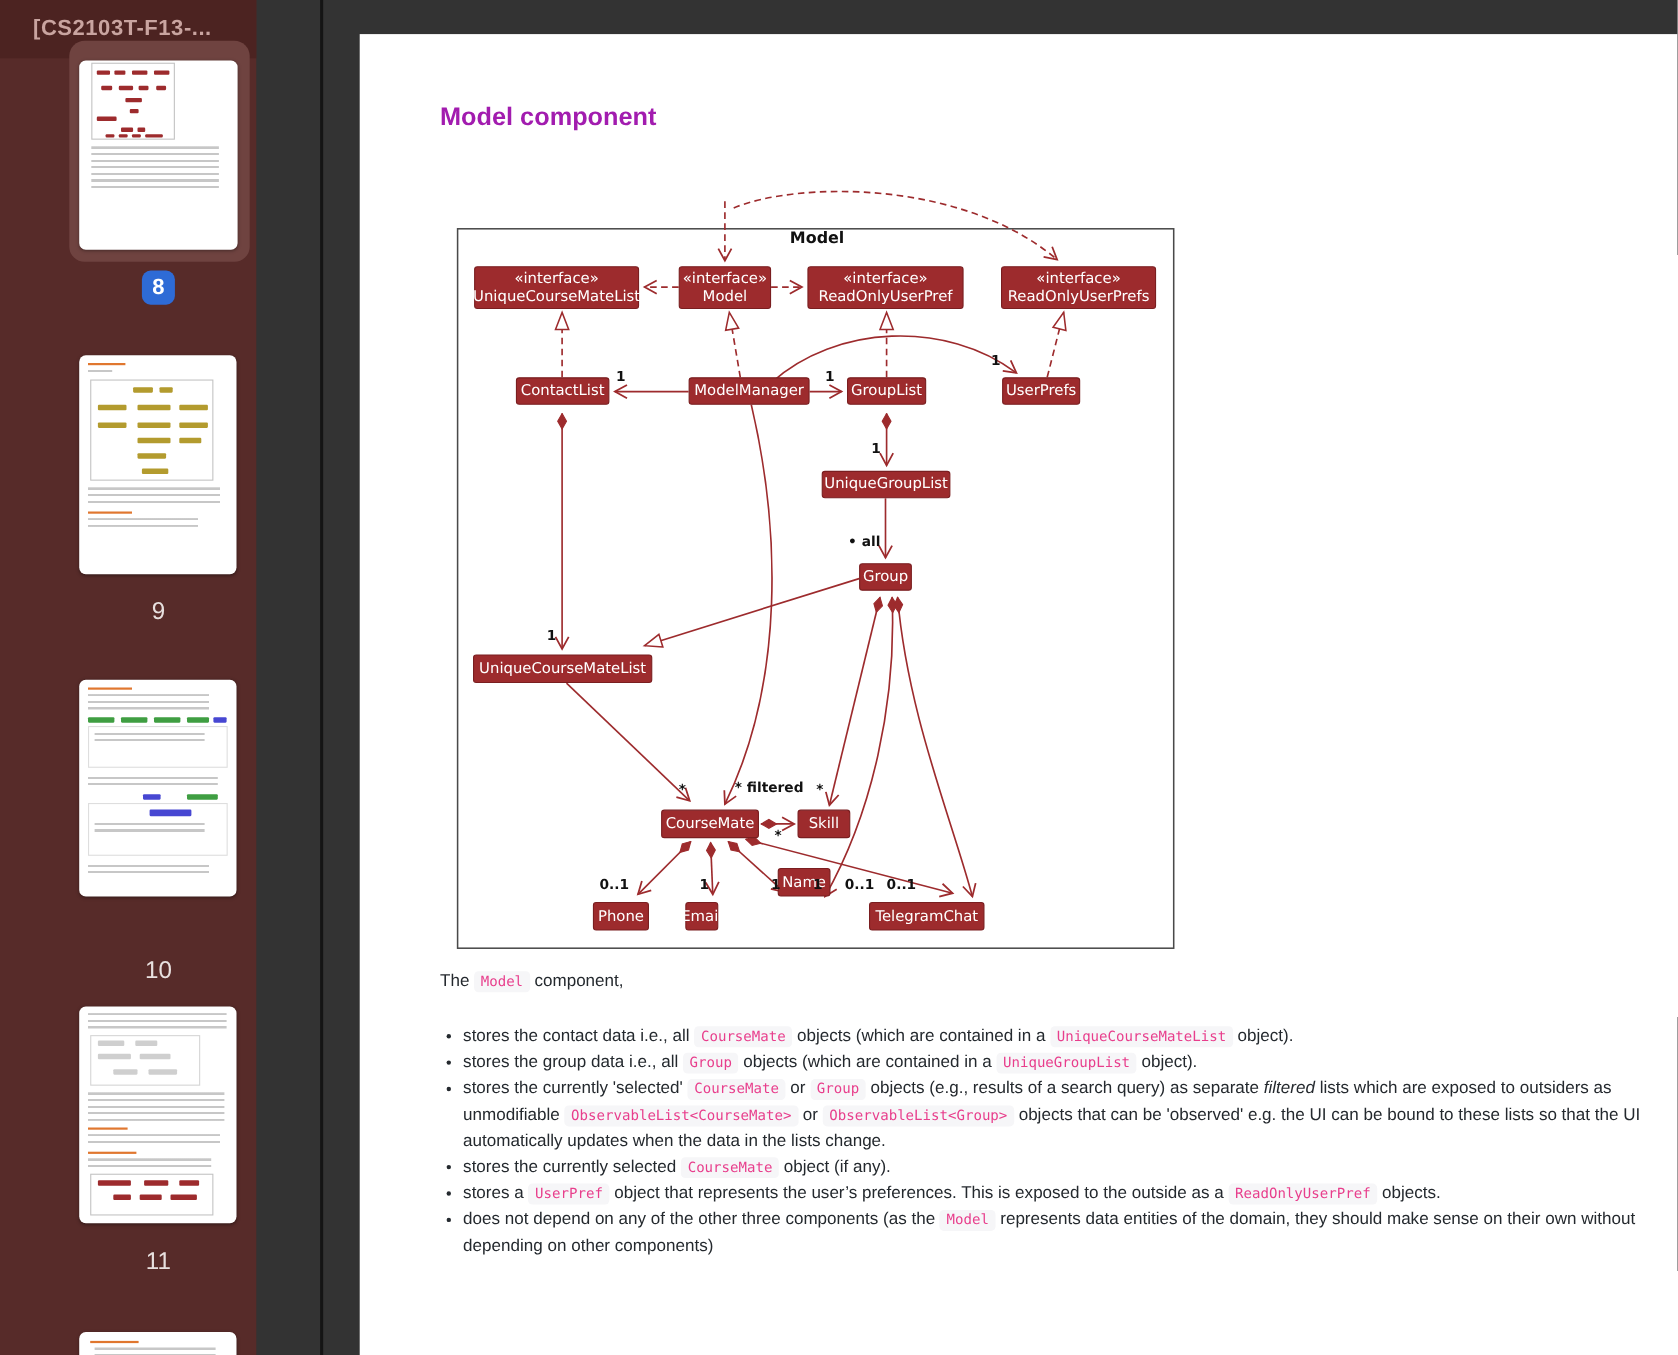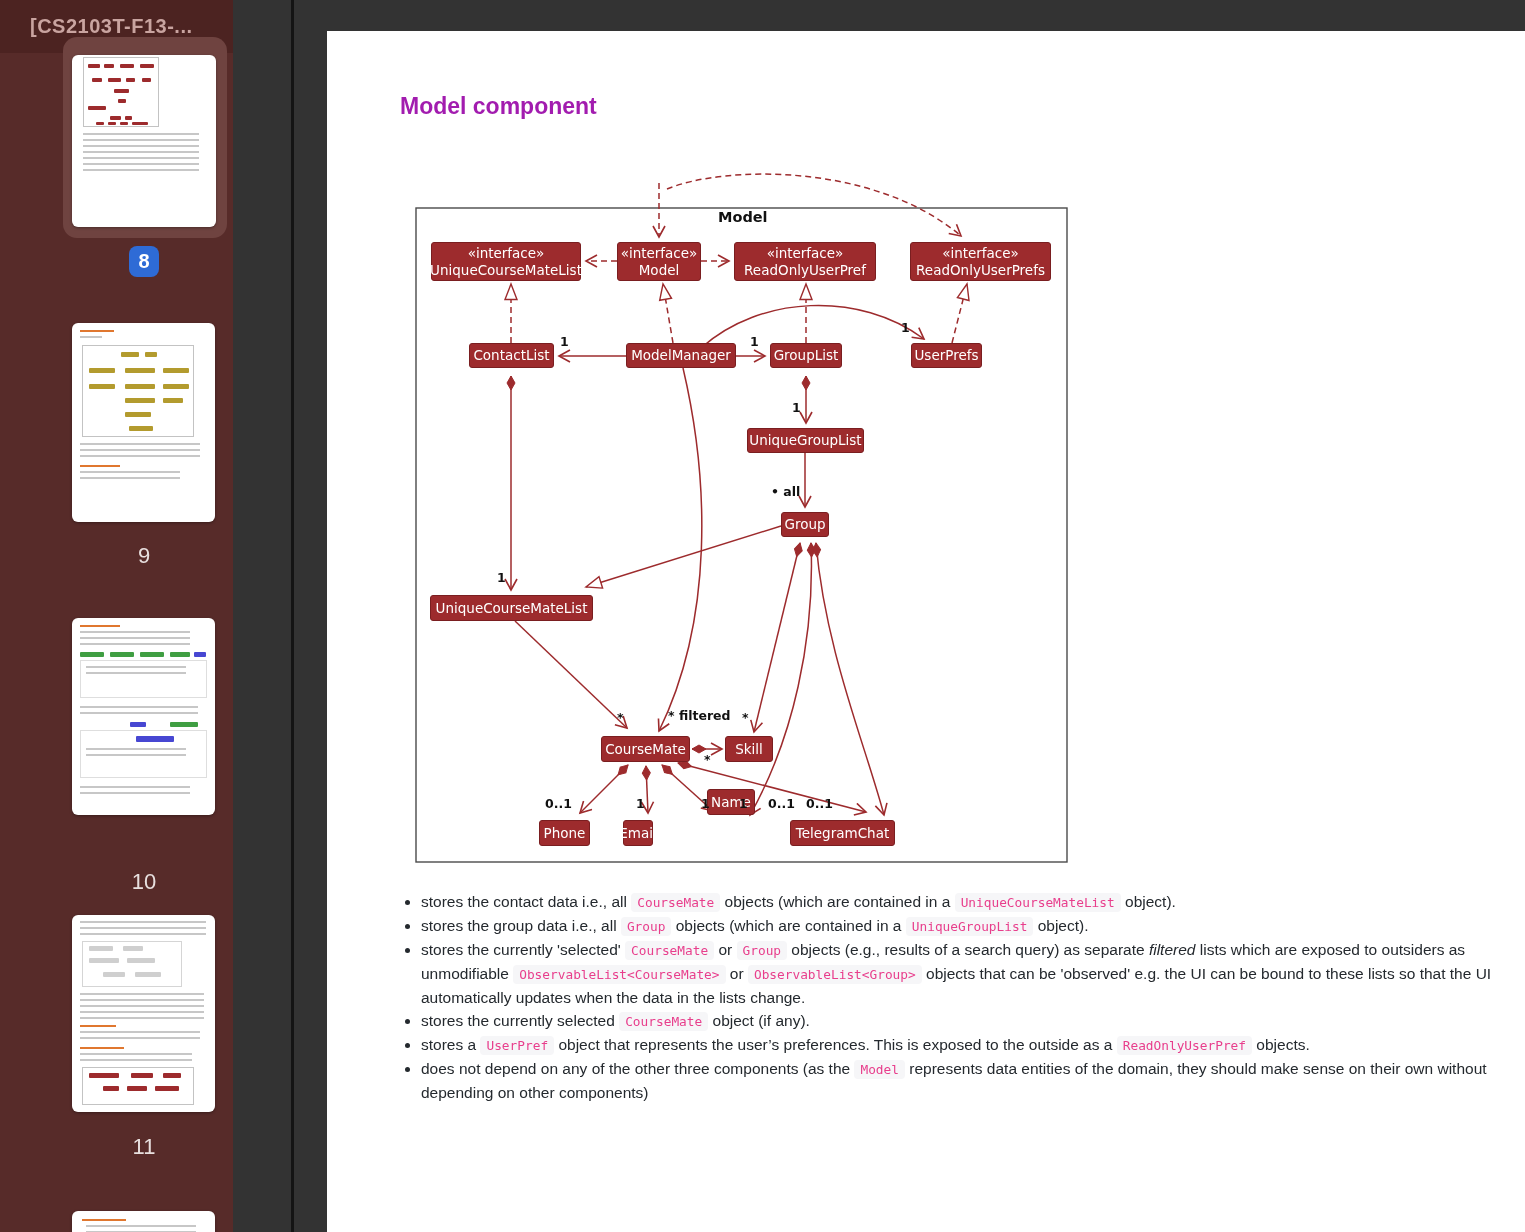--- a/index.html
+++ b/index.html
@@ -290,20 +290,21 @@
           <div class="uml-mult" style="left: 327px; top: 531px; color: rgb(17, 17, 17);">*</div>
           <div class="uml-mult" style="left: 289px; top: 573px; color: rgb(17, 17, 17);">*</div>
           <div class="uml-mult" style="left: 130px; top: 617px; color: rgb(17, 17, 17);">0..1</div>
           <div class="uml-mult" style="left: 221px; top: 617px; color: rgb(17, 17, 17);">1</div>
           <div class="uml-mult" style="left: 286px; top: 617px; color: rgb(17, 17, 17);">1</div>
           <div class="uml-mult" style="left: 324px; top: 617px; color: rgb(17, 17, 17);">1</div>
           <div class="uml-mult" style="left: 353px; top: 617px; color: rgb(17, 17, 17);">0..1</div>
           <div class="uml-mult" style="left: 391px; top: 617px; color: rgb(17, 17, 17);">0..1</div>
         </div>
 
+      <p class="intro">The <code class="chip">Model</code> component,</p>
 
       <ul class="bullets">
         <li>stores the contact data i.e., all <code class="chip">CourseMate</code> objects (which are contained in a <code class="chip">UniqueCourseMateList</code> object).</li>
         <li>stores the group data i.e., all <code class="chip">Group</code> objects (which are contained in a <code class="chip">UniqueGroupList</code> object).</li>
         <li>stores the currently 'selected' <code class="chip">CourseMate</code> or <code class="chip">Group</code> objects (e.g., results of a search query) as separate <em>filtered</em> lists which are exposed to outsiders as unmodifiable <code class="chip">ObservableList&lt;CourseMate&gt;</code> or <code class="chip">ObservableList&lt;Group&gt;</code> objects that can be 'observed' e.g. the UI can be bound to these lists so that the UI automatically updates when the data in the lists change.</li>
         <li>stores the currently selected <code class="chip">CourseMate</code> object (if any).</li>
         <li>stores a <code class="chip">UserPref</code> object that represents the user’s preferences. This is exposed to the outside as a <code class="chip">ReadOnlyUserPref</code> objects.</li>
         <li>does not depend on any of the other three components (as the <code class="chip">Model</code> represents data entities of the domain, they should make sense on their own without depending on other components)</li>
       </ul>
 

